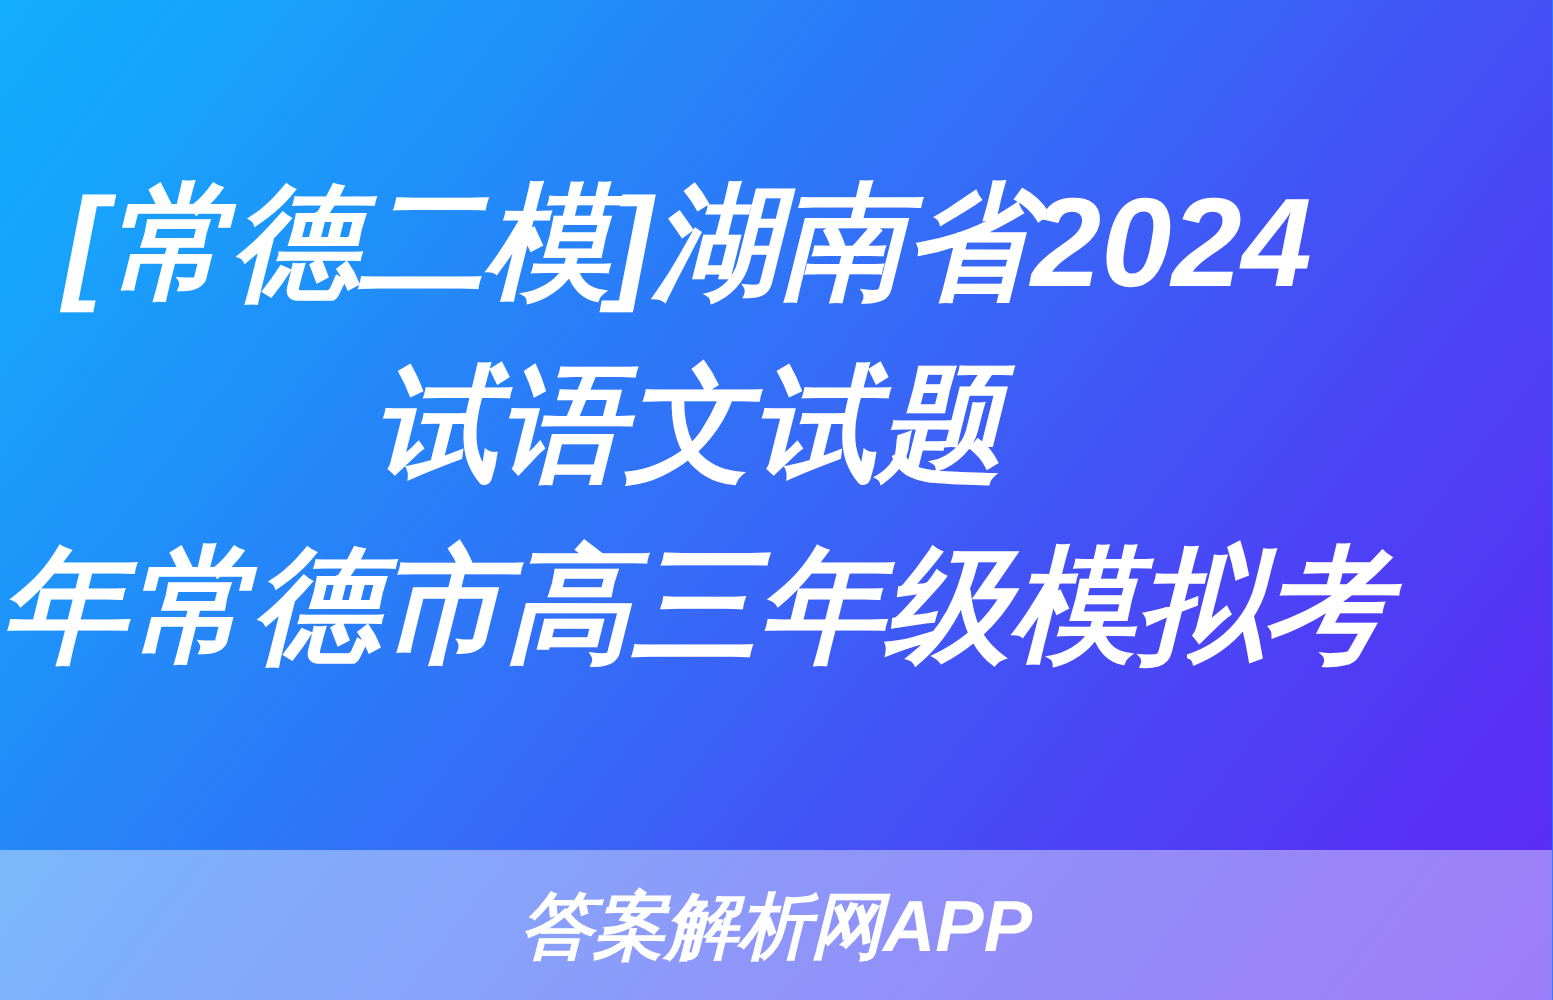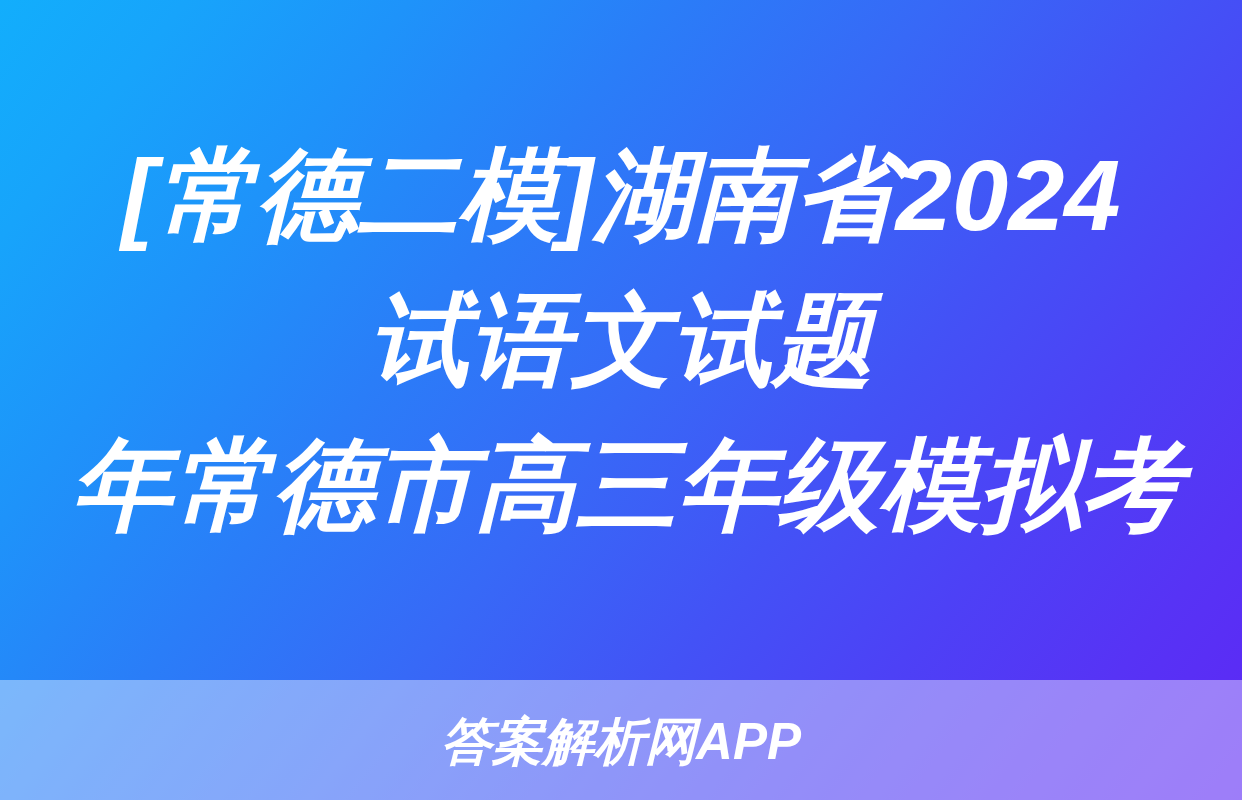--- a/index.html
+++ b/index.html
@@ -36,23 +36,22 @@
 
   
   .title-block {
     position: absolute;
     left: 0;
     top: 0;
     width: 1242px;
     height: 680px;
     display: flex;
     flex-direction: column;
-    align-items: center;
     justify-content: center;
-    padding: 12px;
+    padding: 0;
     box-sizing: border-box;
   }
 
   .title-line {
     display: block;
     width: 1100px;
     text-align: center;
     color: #ffffff;
     font-family: "Liberation Sans", "DejaVu Sans", sans-serif;
     font-size: 101px;
@@ -73,21 +72,21 @@
     height: 120px;
     background: rgba(255, 255, 255, 0.40);
     display: flex;
     align-items: center;
     justify-content: center;
   }
 
   .watermark-text {
     color: #ffffff;
     font-family: "Liberation Sans", "DejaVu Sans", sans-serif;
-    font-size: 51px;
+    font-size: 58px;
     font-weight: 700;
     font-style: italic;
     line-height: 45px;
     letter-spacing: 0px;
     white-space: nowrap;
     margin-top: 2px;
   }
 </style>
 </head>
 <body>

